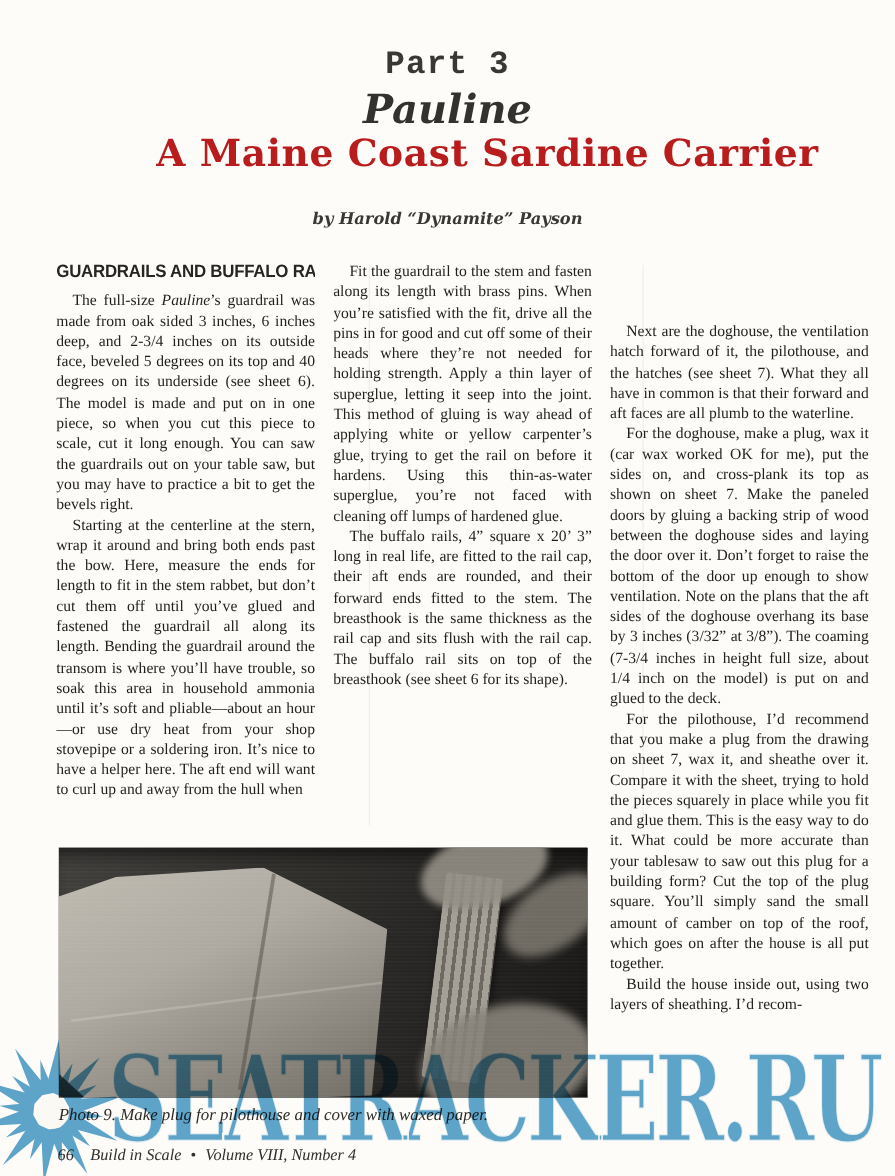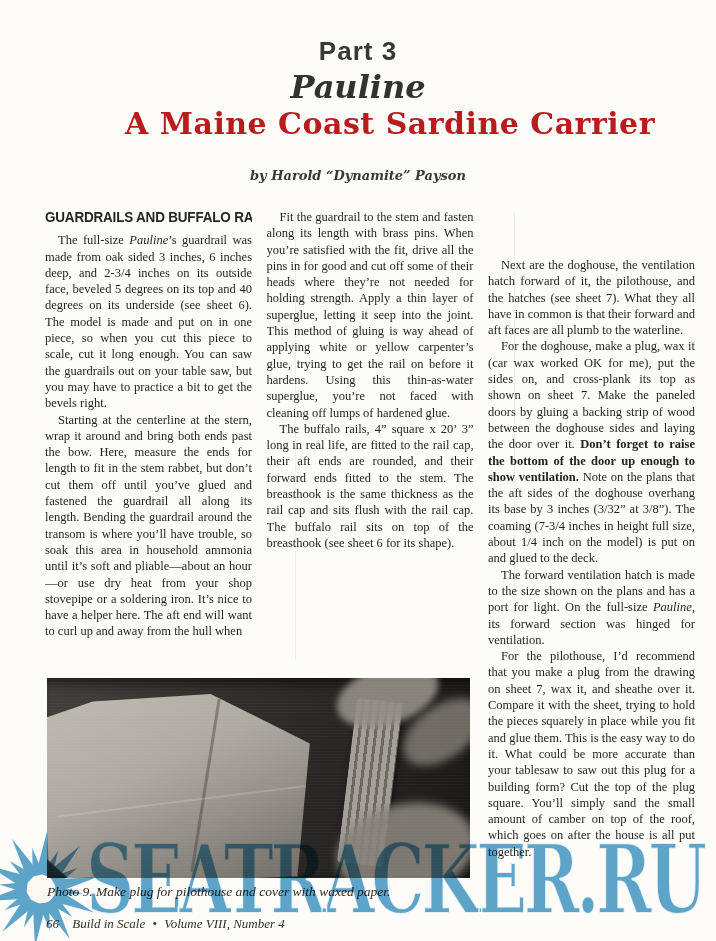--- a/index.html
+++ b/index.html
@@ -3,41 +3,41 @@
 <meta charset="utf-8">
 <style>
   html,body{margin:0;padding:0;background:#e8e8e8;}
   #page{
     position:relative;width:716px;height:941px;margin:0 auto;
     background:#fdfcf9;overflow:hidden;
     font-family:"Liberation Serif",serif;color:#211f1c;
   }
   
   .t-center{position:absolute;left:0;width:716px;text-align:center;}
-  #part-label{top:36px;font-family:Liberation Sans, sans-serif;font-size:26px;font-weight:bold;color:#3a3835;letter-spacing:1px;}
+  #part-label{top:36px;font-family:Liberation Mono, monospace;font-size:26px;font-weight:bold;color:#3a3835;letter-spacing:1px;}
   #title-name{top:68px;font-family:"DejaVu Serif",serif;font-size:32px;font-weight:bold;font-style:italic;color:#34322f;}
   #title-sub{top:106px;font-family:"DejaVu Serif",serif;font-size:30px;font-weight:bold;color:#b91c1c;letter-spacing:0.5px;margin-left:32px;}
   #byline{top:168px;font-family:"DejaVu Serif",serif;font-size:13px;font-weight:bold;font-style:italic;color:#3a3835;}
   
   #cols{
     position:absolute;left:45px;top:209px;width:650px;
     display:flex;gap:14.5px;z-index:1;
   }
   .col{width:207px;font-size:12.5px;line-height:16.3px;text-align:justify;}
   .col-clip{max-height:462px;overflow:hidden;}
   .col-tall{max-height:726px;overflow:hidden;margin-top:48px;}
   .col h2{
     font-family:"Liberation Sans",sans-serif;font-size:13.5px;font-weight:bold;
     letter-spacing:-0.2px;margin:0 0 7px 0;color:#272522;
     transform:scaleY(1.06);transform-origin:left top;white-space:nowrap;
   }
   .col p{margin:0;}
   .col p.ind{text-indent:13px;}
   .col span.i{font-style:italic;}
-  .col span.b{font-weight:bold;}
+  .col span.b{font-weight:normal;}
   .colrule{position:absolute;top:3px;width:1px;height:448px;background:rgba(60,55,45,0.07);}
   #rule-1{left:250px;} #rule-2{left:469px;}
   
   #photo{
     position:absolute;left:47px;top:678px;width:423px;height:200px;z-index:2;
     background:linear-gradient(105deg,#41403d 0%,#33312e 35%,#262422 70%,#191817 100%);
     box-shadow:inset 0 14px 12px -8px rgba(0,0,0,0.55), inset 0 -6px 10px -6px rgba(0,0,0,0.4);
     overflow:hidden;
   }
   #photo .block{
@@ -116,22 +116,22 @@
         <p class="ind"><span>The full-size </span><span class="i">Pauline</span><span>’s guardrail was made from oak sided 3 inches, 6 inches deep, and 2-3/4 inches on its outside face, beveled 5 degrees on its top and 40 degrees on its underside (see sheet 6). The model is made and put on in one piece, so when you cut this piece to scale, cut it long enough. You can saw the guardrails out on your table saw, but you may have to practice a bit to get the bevels right.</span></p>
         <p class="ind"><span>Starting at the centerline at the stern, wrap it around and bring both ends past the bow. Here, measure the ends for length to fit in the stem rabbet, but don’t cut them off until you’ve glued and fastened the guardrail all along its length. Bending the guardrail around the transom is where you’ll have trouble, so soak this area in household ammonia until it’s soft and pliable—about an hour—or use dry heat from your shop stovepipe or a soldering iron. It’s nice to have a helper here. The aft end will want to curl up and away from the hull when</span></p>
       </div>
     <div class="col col-clip" id="col-1">
         <p class="ind"><span>Fit the guardrail to the stem and fasten along its length with brass pins. When you’re satisfied with the fit, drive all the pins in for good and cut off some of their heads where they’re not needed for holding strength. Apply a thin layer of superglue, letting it seep into the joint. This method of gluing is way ahead of applying white or yellow carpenter’s glue, trying to get the rail on before it hardens. Using this thin-as-water superglue, you’re not faced with cleaning off lumps of hardened glue.</span></p>
         <p class="ind"><span>The buffalo rails, 4” square x 20’ 3” long in real life, are fitted to the rail cap, their aft ends are rounded, and their forward ends fitted to the stem. The breasthook is the same thickness as the rail cap and sits flush with the rail cap. The buffalo rail sits on top of the breasthook (see sheet 6 for its shape).</span></p>
       </div>
     <div class="col col-tall" id="col-2">
         <p class="ind"><span>Next are the doghouse, the ventilation hatch forward of it, the pilothouse, and the hatches (see sheet 7). What they all have in common is that their forward and aft faces are all plumb to the waterline.</span></p>
         <p class="ind"><span>For the doghouse, make a plug, wax it (car wax worked OK for me), put the sides on, and cross-plank its top as shown on sheet 7. Make the paneled doors by gluing a backing strip of wood between the doghouse sides and laying the door over it. </span><span class="b">Don’t forget to raise the bottom of the door up enough to show ventilation.</span><span> Note on the plans that the aft sides of the doghouse overhang its base by 3 inches (3/32” at 3/8”). The coaming (7-3/4 inches in height full size, about 1/4 inch on the model) is put on and glued to the deck.</span></p>
-        <p class="ind"><span>The forward ventilation hatch is made to the size shown on the plans and has a port for light. On the full-size </span><span class="i">Pauline</span><span>, its forward section was hinged for ventilation.</span></p>
         <p class="ind"><span>For the pilothouse, I’d recommend that you make a plug from the drawing on sheet 7, wax it, and sheathe over it. Compare it with the sheet, trying to hold the pieces squarely in place while you fit and glue them. This is the easy way to do it. What could be more accurate than your tablesaw to saw out this plug for a building form? Cut the top of the plug square. You’ll simply sand the small amount of camber on top of the roof, which goes on after the house is all put together.</span></p>
+        <p class="ind"><span>Build the house inside out, using two layers of sheathing. I’d recom-</span></p>
       </div>
     <div class="colrule" id="rule-1"></div>
     <div class="colrule" id="rule-2"></div>
   </div>
 
   <div id="photo">
     <div class="block"></div>
     <div class="strip"></div>
     <div class="finger-a"></div>
     <div class="finger-b"></div>

